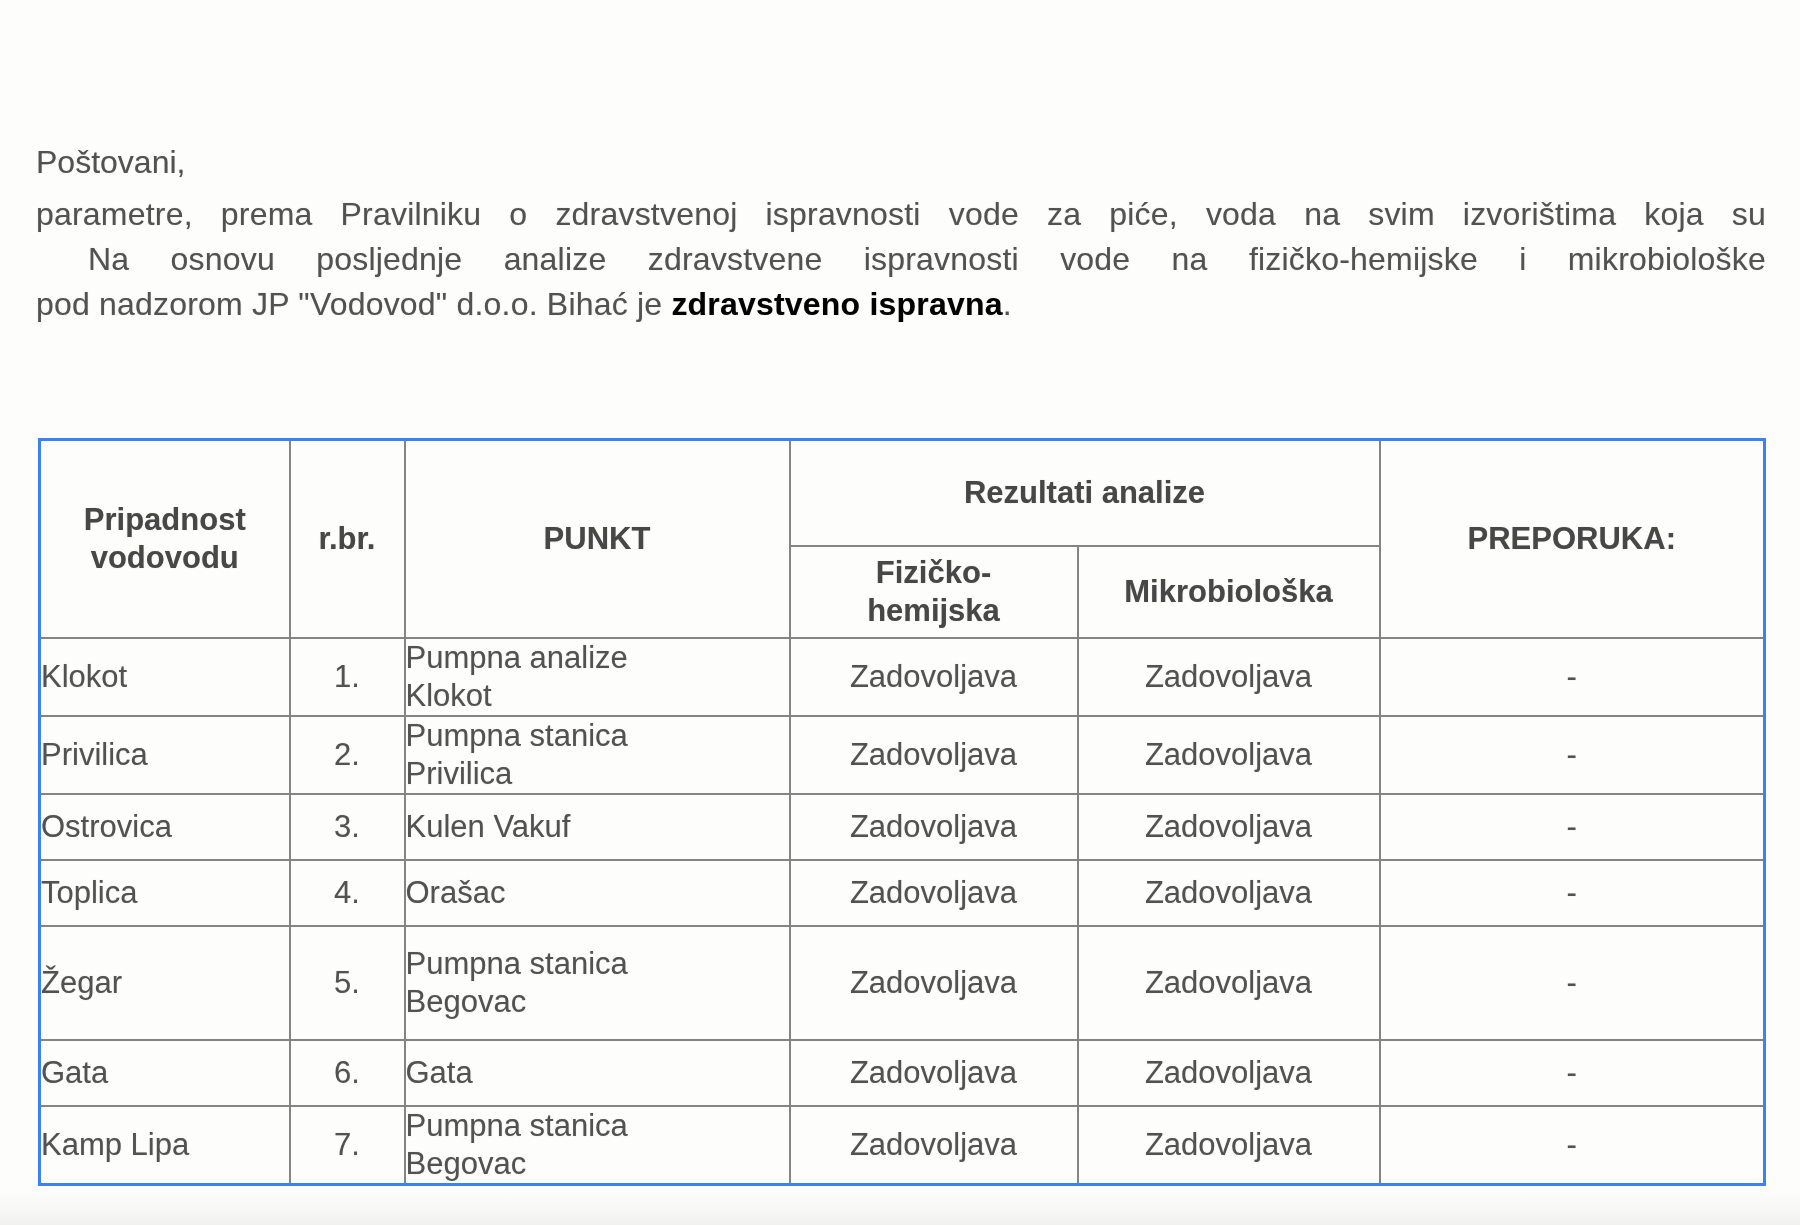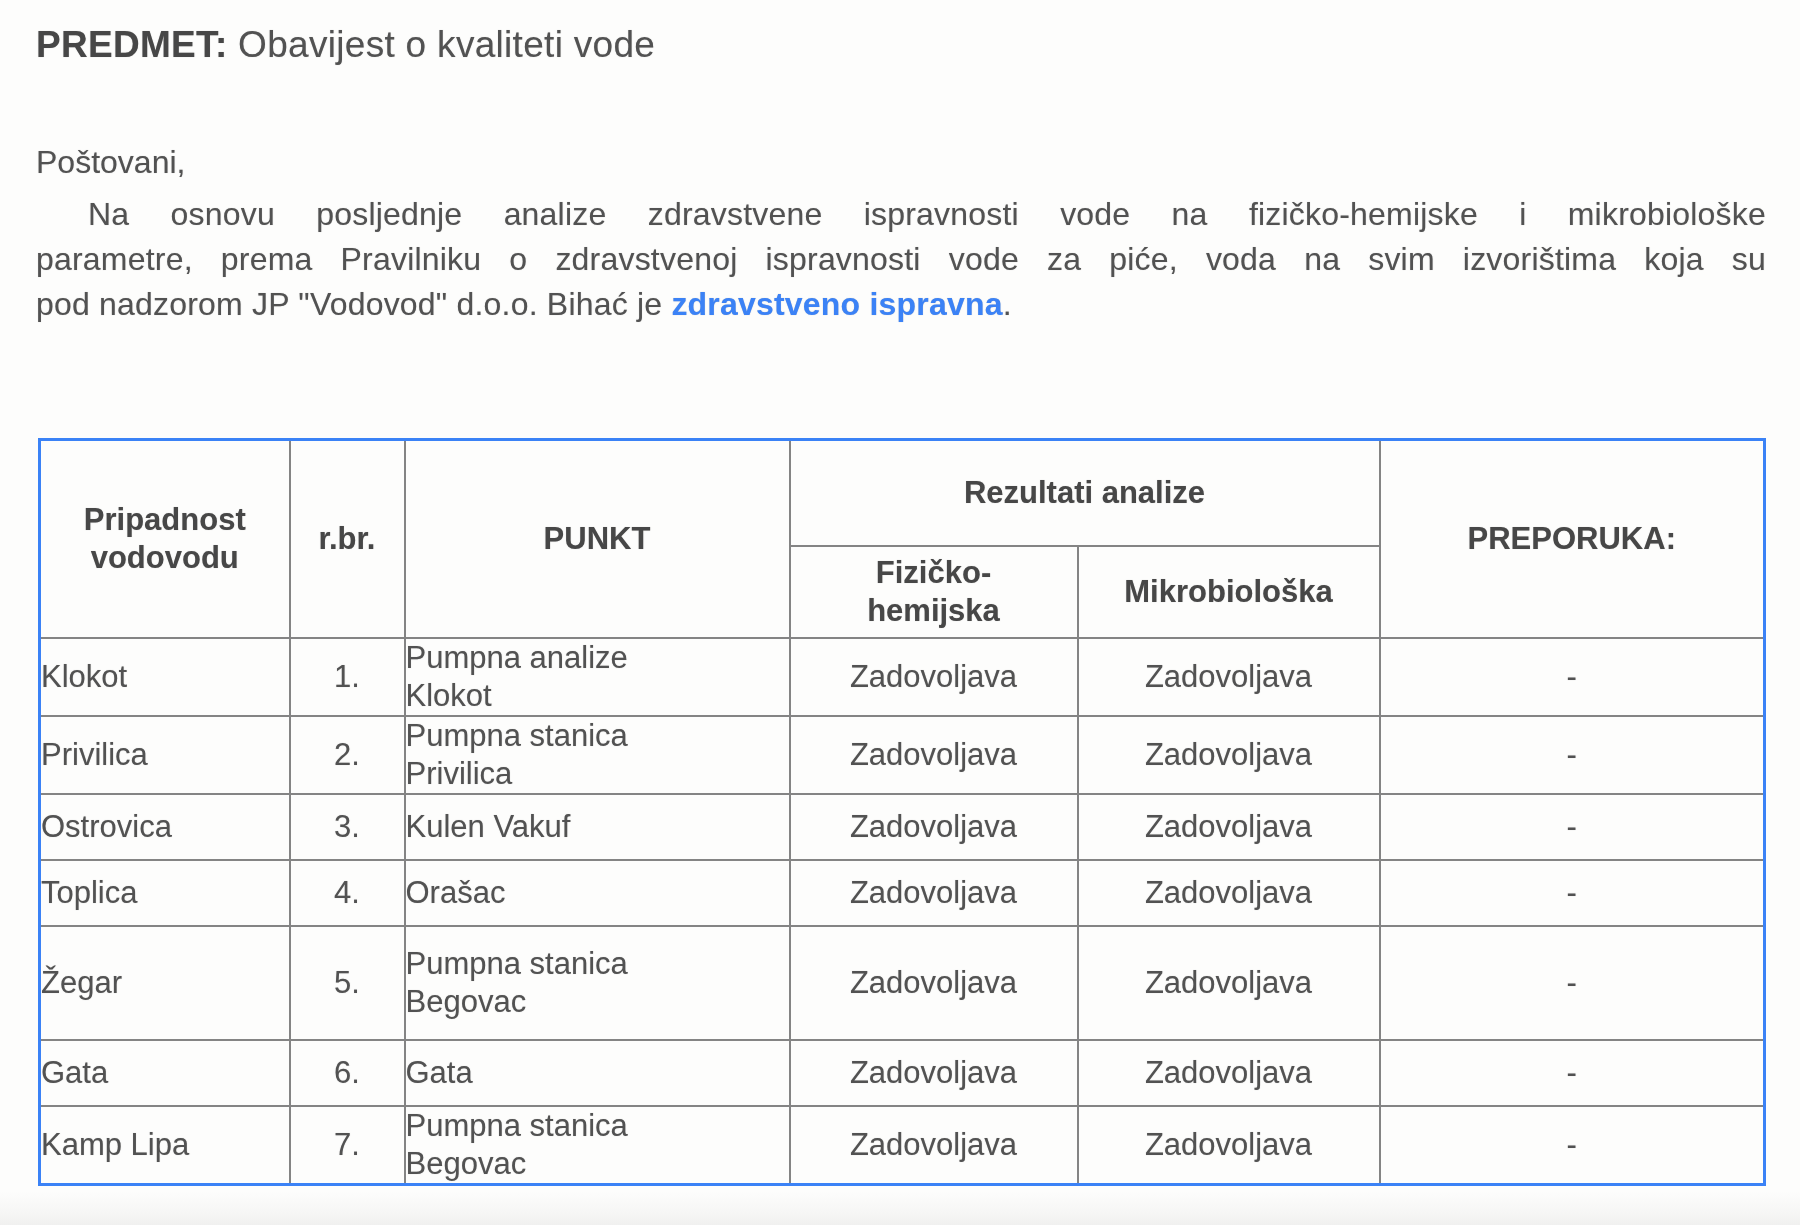--- a/index.html
+++ b/index.html
@@ -60,21 +60,21 @@
   }
   .par-line.justified {
     text-align: justify;
     text-align-last: justify;
   }
   .par-line.first {
     text-indent: 52px;
   }
   .bold-run {
     font-weight: bold;
-    color: #3b82f6;
+    color: #000000;
   }
 
   .table-caption {
     position: absolute;
     left: 38px;
     top: 392px;
     font-size: 32px;
   }
 
   .results-table {
@@ -131,29 +131,26 @@
     display: inline-block;
     max-width: 200px;
     text-align: center;
   }
 </style>
 </head>
 <body>
 
 <div class="page">
 
-  <div class="subject-line">
-    <span class="subject-label">PREDMET:</span><span> Obavijest o kvaliteti vode</span>
-  </div>
 
   <div class="salutation">Poštovani,</div>
 
   <div class="notice-paragraph">
+    <span class="par-line justified">parametre, prema Pravilniku o zdravstvenoj ispravnosti vode za piće, voda na svim izvorištima koja su</span>
     <span class="par-line justified first">Na osnovu posljednje analize zdravstvene ispravnosti vode na fizičko-hemijske i mikrobiološke</span>
-    <span class="par-line justified">parametre, prema Pravilniku o zdravstvenoj ispravnosti vode za piće, voda na svim izvorištima koja su</span>
     <span class="par-line"><span>pod nadzorom JP "Vodovod" d.o.o. Bihać je </span><span class="bold-run">zdravstveno ispravna</span><span>.</span></span>
   </div>
 
 
   <table class="results-table">
     <colgroup>
       <col style="width:250px">
       <col style="width:115px">
       <col style="width:385px">
       <col style="width:288px">

